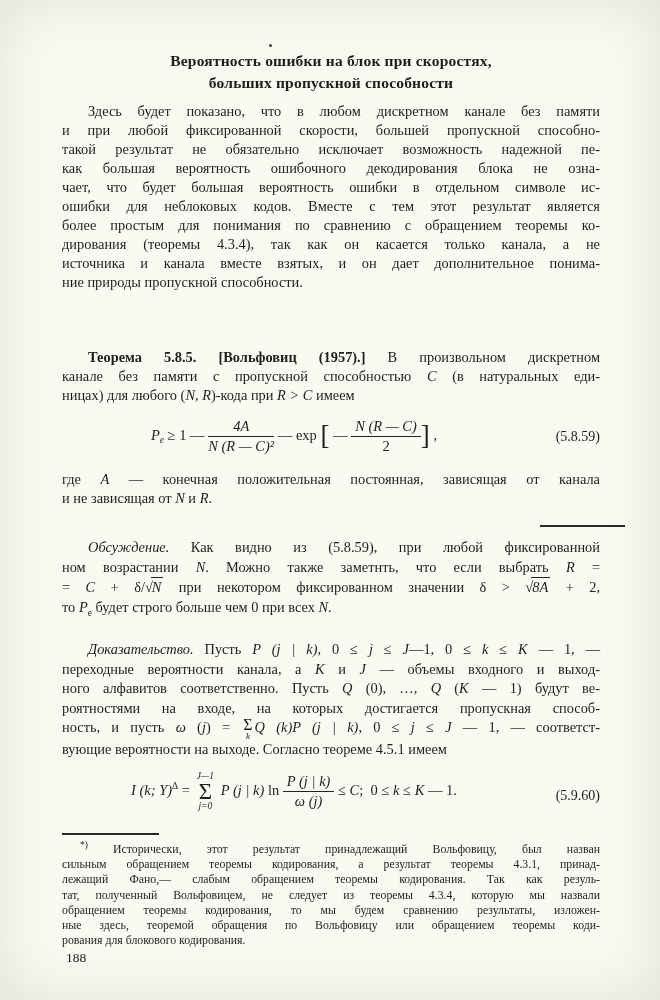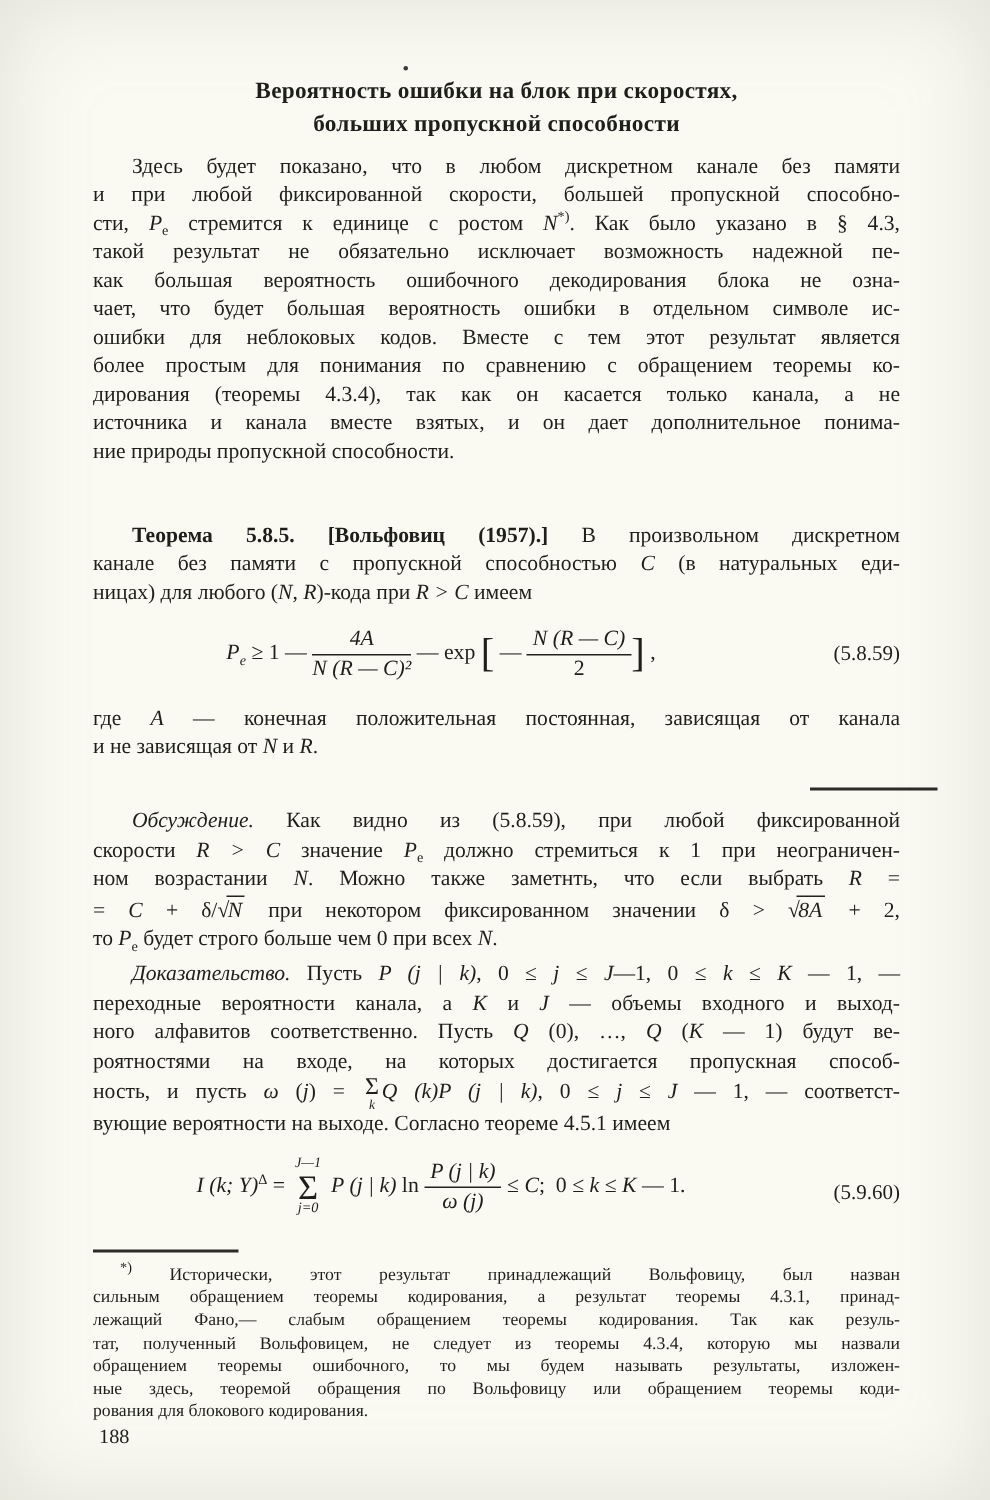--- a/index.html
+++ b/index.html
@@ -67,21 +67,20 @@
   <span class="dot"></span>
 
   <div class="blk heading">
     <div>Вероятность ошибки на блок при скоростях,</div>
     <div>больших пропускной способности</div>
   </div>
 
   <div class="blk para1 body-text">
       <div class="tline ind"><span>Здесь будет показано, что в любом дискретном канале без памяти</span></div>
       <div class="tline"><span>и при любой фиксированной скорости, большей пропускной способно-</span></div>
-      <div class="tline"><span>сти, </span><span class="mi">P</span><sub>e</sub><span> стремится к единице с ростом </span><span class="mi">N</span><sup>*)</sup><span>. Как было указано в § 4.3,</span></div>
       <div class="tline"><span>такой результат не обязательно исключает возможность надежной пе-</span></div>
       <div class="tline"><span>как большая вероятность ошибочного декодирования блока не озна-</span></div>
       <div class="tline"><span>чает, что будет большая вероятность ошибки в отдельном символе ис-</span></div>
       <div class="tline"><span>ошибки для неблоковых кодов. Вместе с тем этот результат является</span></div>
       <div class="tline"><span>более простым для понимания по сравнению с обращением теоремы ко-</span></div>
       <div class="tline"><span>дирования (теоремы 4.3.4), так как он касается только канала, а не</span></div>
       <div class="tline"><span>источника и канала вместе взятых, и он дает дополнительное понима-</span></div>
       <div class="tline last"><span>ние природы пропускной способности.</span></div>
     </div>
 
@@ -98,21 +97,20 @@
 
   <div class="blk where body-text">
       <div class="tline"><span>где </span><span class="mi">A</span><span> — конечная положительная постоянная, зависящая от канала</span></div>
       <div class="tline last"><span>и не зависящая от </span><span class="mi">N</span><span> и </span><span class="mi">R</span><span>.</span></div>
     </div>
 
   <div class="stray"></div>
 
   <div class="blk discussion body-text">
       <div class="tline ind"><span class="itl">Обсуждение.</span><span> Как видно из (5.8.59), при любой фиксированной</span></div>
-      <div class="tline"><span>скорости </span><span class="mi">R &gt; C</span><span> значение </span><span class="mi">P</span><sub>e</sub><span> должно стремиться к 1 при неограничен-</span></div>
       <div class="tline"><span>ном возрастании </span><span class="mi">N</span><span>. Можно также заметнть, что если выбрать </span><span class="mi">R</span><span> =</span></div>
       <div class="tline"><span>= </span><span class="mi">C</span><span> + δ/</span><span class="sqrt"><span class="rsign">√</span><span class="rbody">N</span></span><span> при некотором фиксированном значении δ &gt; </span><span class="sqrt"><span class="rsign">√</span><span class="rbody">8A</span></span><span> + 2,</span></div>
       <div class="tline last"><span>то </span><span class="mi">P</span><sub>e</sub><span> будет строго больше чем 0 при всех </span><span class="mi">N</span><span>.</span></div>
     </div>
 
   <div class="blk proof body-text">
       <div class="tline ind"><span class="itl">Доказательство.</span><span> Пусть </span><span class="mi">P (j | k)</span><span>, 0 ≤ </span><span class="mi">j</span><span> ≤ </span><span class="mi">J</span><span>—1, 0 ≤ </span><span class="mi">k</span><span> ≤ </span><span class="mi">K</span><span> — 1, —</span></div>
       <div class="tline"><span>переходные вероятности канала, а </span><span class="mi">K</span><span> и </span><span class="mi">J</span><span> — объемы входного и выход-</span></div>
       <div class="tline"><span>ного алфавитов соответственно. Пусть </span><span class="mi">Q</span><span> (0), …, </span><span class="mi">Q</span><span> (</span><span class="mi">K</span><span> — 1) будут ве-</span></div>
       <div class="tline"><span>роятностями на входе, на которых достигается пропускная способ-</span></div>
@@ -128,20 +126,20 @@
     <span class="eq-label">(5.9.60)</span>
   </div>
 
   <div class="fnrule"></div>
 
   <div class="blk footnote">
       <div class="tline ind"><sup>*)</sup><span> Исторически, этот результат принадлежащий Вольфовицу, был назван</span></div>
       <div class="tline"><span>сильным обращением теоремы кодирования, а результат теоремы 4.3.1, принад-</span></div>
       <div class="tline"><span>лежащий Фано,— слабым обращением теоремы кодирования. Так как резуль-</span></div>
       <div class="tline"><span>тат, полученный Вольфовицем, не следует из теоремы 4.3.4, которую мы назвали</span></div>
-      <div class="tline"><span>обращением теоремы ошибочного, то мы будем называть результаты, изложен-</span></div>
+      <div class="tline"><span>обращением теоремы кодирования, то мы будем сравнению результаты, изложен-</span></div>
       <div class="tline"><span>ные здесь, теоремой обращения по Вольфовицу или обращением теоремы коди-</span></div>
       <div class="tline last"><span>рования для блокового кодирования.</span></div>
     </div>
 
   <div class="pagenum">188</div>
 
 </div>
 
 </body></html>

